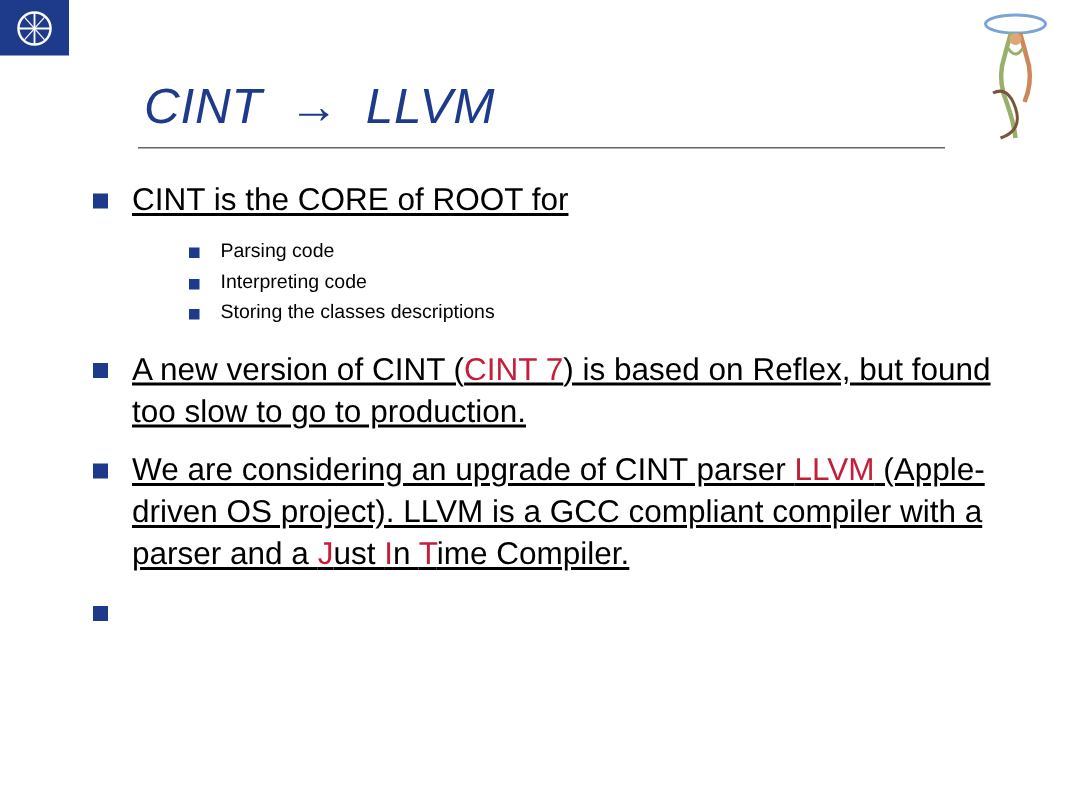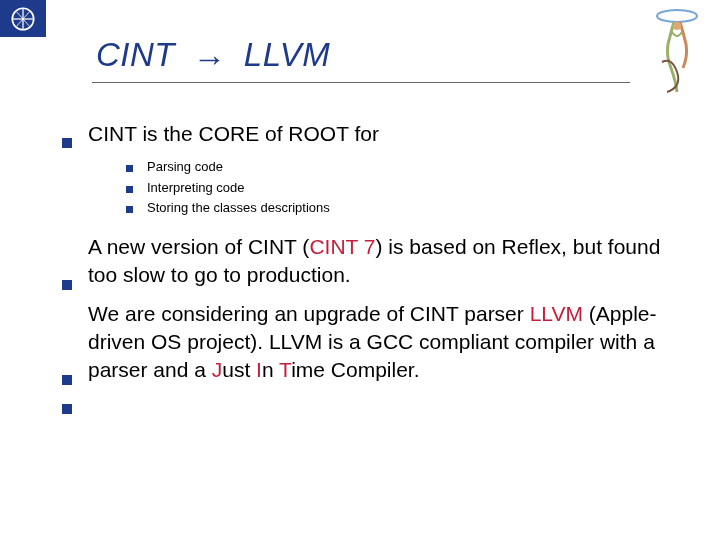--- a/index.html
+++ b/index.html
@@ -7,28 +7,28 @@
   .slide { position: relative; width: 720px; height: 540px; }
 
   
   .corner-badge { position: absolute; top: 0; left: 0; width: 46px; height: 37px; background: #1e3a8a; display: flex; align-items: center; justify-content: center; }
   .corner-badge svg { width: 34px; height: 28px; }
 
   
   .figure { position: absolute; top: 2px; right: 8px; width: 70px; height: 95px; opacity: 0.9; }
 
   
-  .title-wrap { position: absolute; top: 36px; left: 92px; right: 90px; }
+  .title-wrap { position: absolute; top: 52px; left: 92px; right: 90px; }
   .title { font-size: 33px; font-style: italic; color: #1e3a8a; border-bottom: 1px solid #666; padding-bottom: 8px; padding-left: 4px; letter-spacing: 0.5px; }
   .title .arrow { font-family: "Wingdings", sans-serif; display: inline-block; margin: 0 8px; }
 
   
   .body { position: absolute; top: 120px; left: 62px; right: 40px; }
 
-  .lvl1 { display: flex; align-items: flex-end; margin-bottom: 10px; }
+  .lvl1 { display: flex; align-items: flex-start; margin-bottom: 10px; text-decoration: underline; }
   .lvl1 .sq { flex: 0 0 auto; width: 10px; height: 10px; background: #1e3a8a; margin-top: 9px; margin-right: 16px; }
   .lvl1 .txt { font-size: 21px; line-height: 1.35; color: #000; }
 
   .lvl2-group { margin: 6px 0 16px 64px; }
   .lvl2 { display: flex; align-items: flex-start; margin-bottom: 3px; }
   .lvl2 .sq { flex: 0 0 auto; width: 7px; height: 7px; background: #1e3a8a; margin-top: 7px; margin-right: 14px; }
   .lvl2 .txt { font-size: 13px; line-height: 1.35; }
 
   .hl { color: #c41e3a; } 
 </style>

